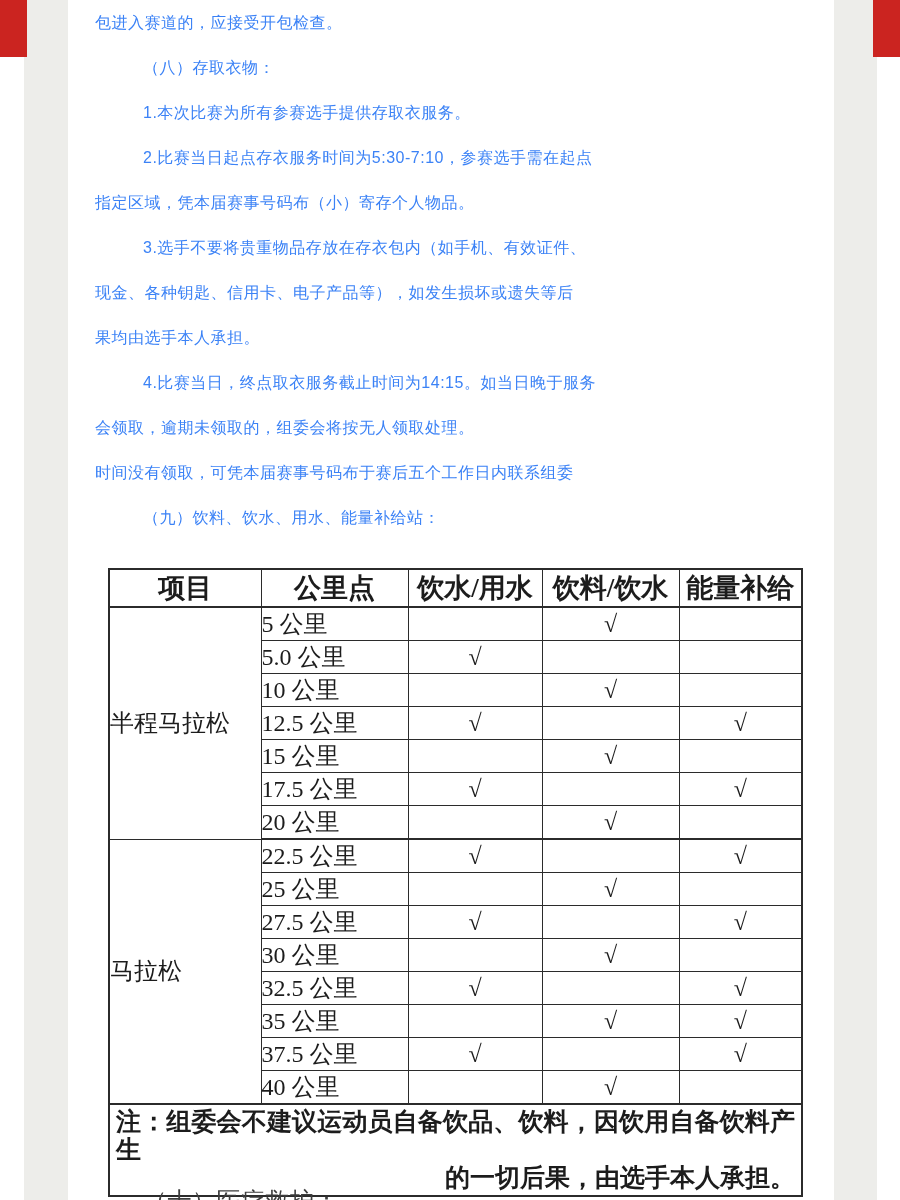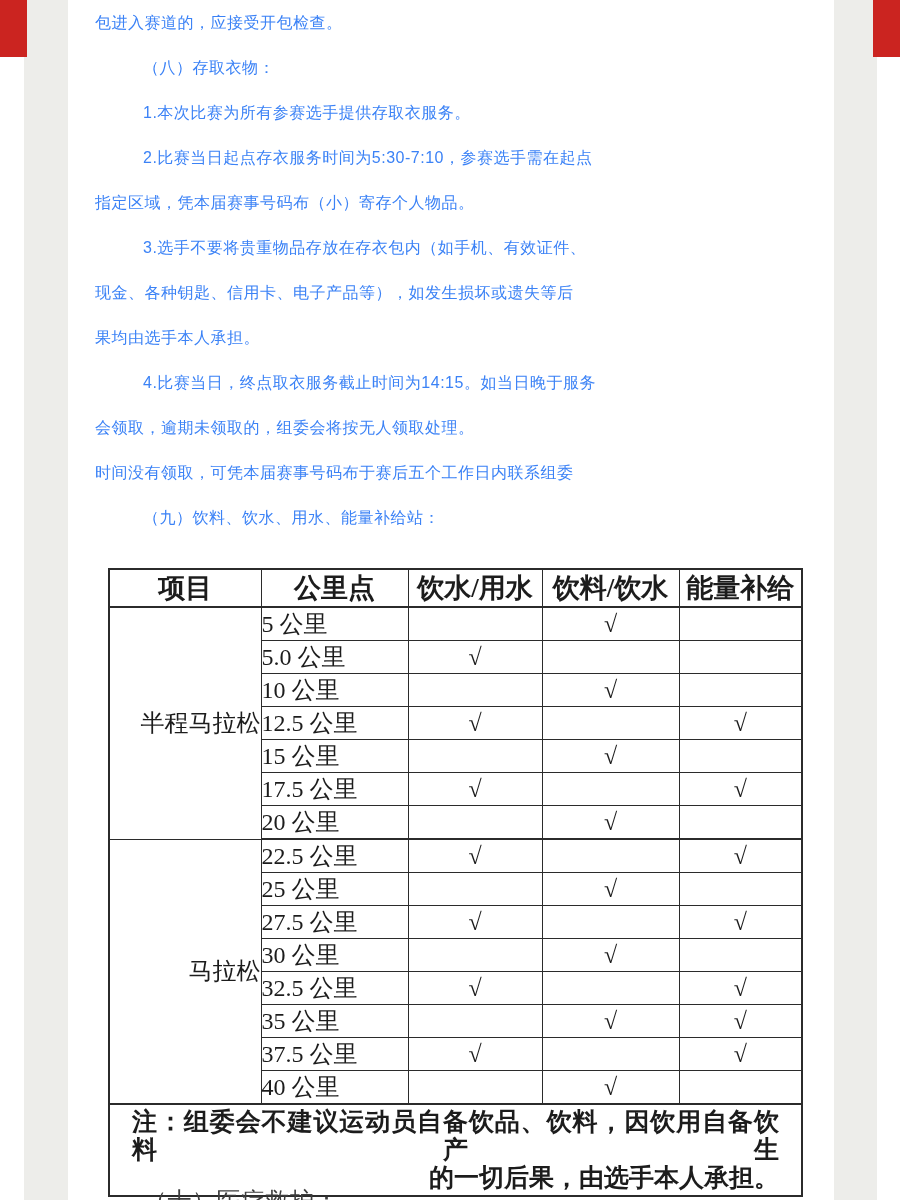--- a/index.html
+++ b/index.html
@@ -32,24 +32,24 @@
     border:1.6px solid #2b2b2b;padding:0;overflow:hidden;
   }
   table.supply{border:2.6px solid #2b2b2b;}
   table.supply thead th{
     height:29px;font-size:27px;font-weight:bold;text-align:center;
     border-bottom:2.6px solid #2b2b2b;
   }
   table.supply tbody td{height:31px;font-size:24px;}
   td.km-cell{text-align:left;padding-left:5px;}
   td.check-cell{text-align:center;}
-  td.group-cell{text-align:right;padding-left:4px;vertical-align:middle;font-size:24px;}
+  td.group-cell{text-align:left;padding-left:4px;vertical-align:middle;font-size:24px;}
   tr.group-last td{border-bottom:2.6px solid #2b2b2b;}
   tfoot td.note-cell{
-    font-weight:bold;font-size:25px;padding:3px 22px;line-height:28px;
+    font-weight:bold;font-size:25px;padding:3px 6px;line-height:28px;
     border-top:2.6px solid #2b2b2b;
   }
   .note-line-1{text-align:justify;text-align-last:justify;}
   .note-line-2{text-align:right;}
 
   .next-section{
     position:absolute;left:95px;top:1178px;width:712px;
     font-size:24px;line-height:45px;color:#3d3d3d;
     padding-left:48px;white-space:nowrap;letter-spacing:0.5px;
   }

